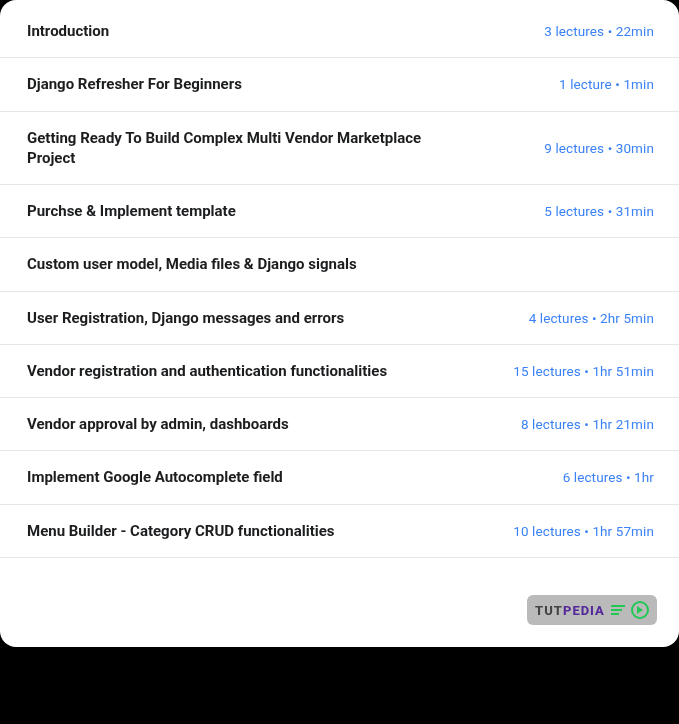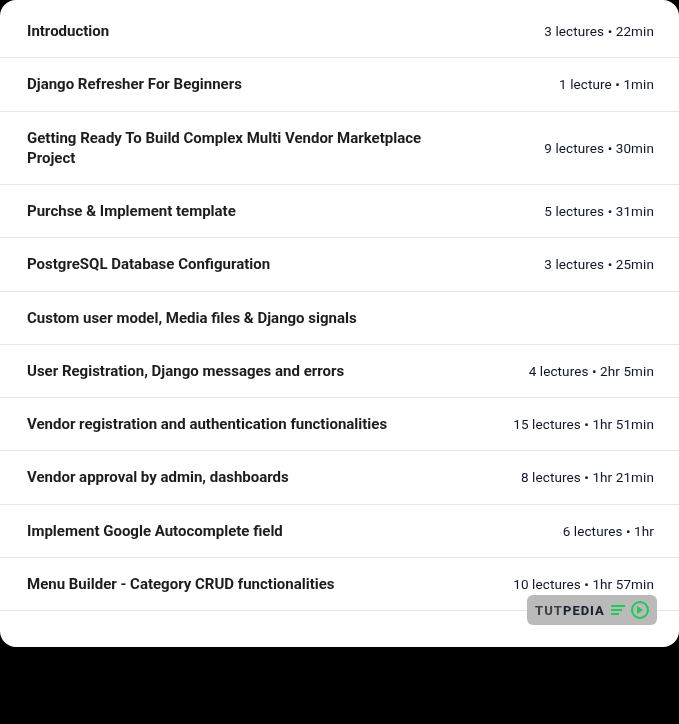--- a/index.html
+++ b/index.html
@@ -32,21 +32,21 @@
   .section-title {
     font-size: 15px;
     font-weight: 700;
     color: #1c1d1f;
     line-height: 1.35;
     flex: 1;
     max-width: 430px;
   }
   .section-meta {
     font-size: 13.5px;
-    color: #0f172a;
+    color: #3b82f6;
     white-space: nowrap;
     letter-spacing: 0.1px;
   }
   .watermark {
     position: absolute;
     right: 22px;
     bottom: 22px;
     width: 130px;
     height: 30px;
     background: #b7b7b7;
@@ -56,21 +56,21 @@
     justify-content: center;
     gap: 4px;
     opacity: 0.95;
   }
   .watermark-text {
     font-size: 13px;
     font-weight: 800;
     letter-spacing: 1px;
     color: #3a3a3a;
   }
-  .watermark-text .green { color: #0f172a; text-align: center; }
+  .watermark-text .green { color: #4c1d95; text-align: center; }
   .watermark-lines {
     display: flex;
     flex-direction: column;
     gap: 2px;
     margin-left: 2px;
   }
   .watermark-lines span {
     display: block;
     height: 2px;
     background: #16c64b;
@@ -109,24 +109,20 @@
       </div>
       <div class="section-row">
         <div class="section-title">Getting Ready To Build Complex Multi Vendor Marketplace Project</div>
         <div class="section-meta">9 lectures • 30min</div>
       </div>
       <div class="section-row">
         <div class="section-title">Purchse &amp; Implement template</div>
         <div class="section-meta">5 lectures • 31min</div>
       </div>
       <div class="section-row">
-        <div class="section-title">PostgreSQL Database Configuration</div>
-        <div class="section-meta">3 lectures • 25min</div>
-      </div>
-      <div class="section-row">
         <div class="section-title">Custom user model, Media files &amp; Django signals</div>
       </div>
       <div class="section-row">
         <div class="section-title">User Registration, Django messages and errors</div>
         <div class="section-meta">4 lectures • 2hr 5min</div>
       </div>
       <div class="section-row">
         <div class="section-title">Vendor registration and authentication functionalities</div>
         <div class="section-meta">15 lectures • 1hr 51min</div>
       </div>

